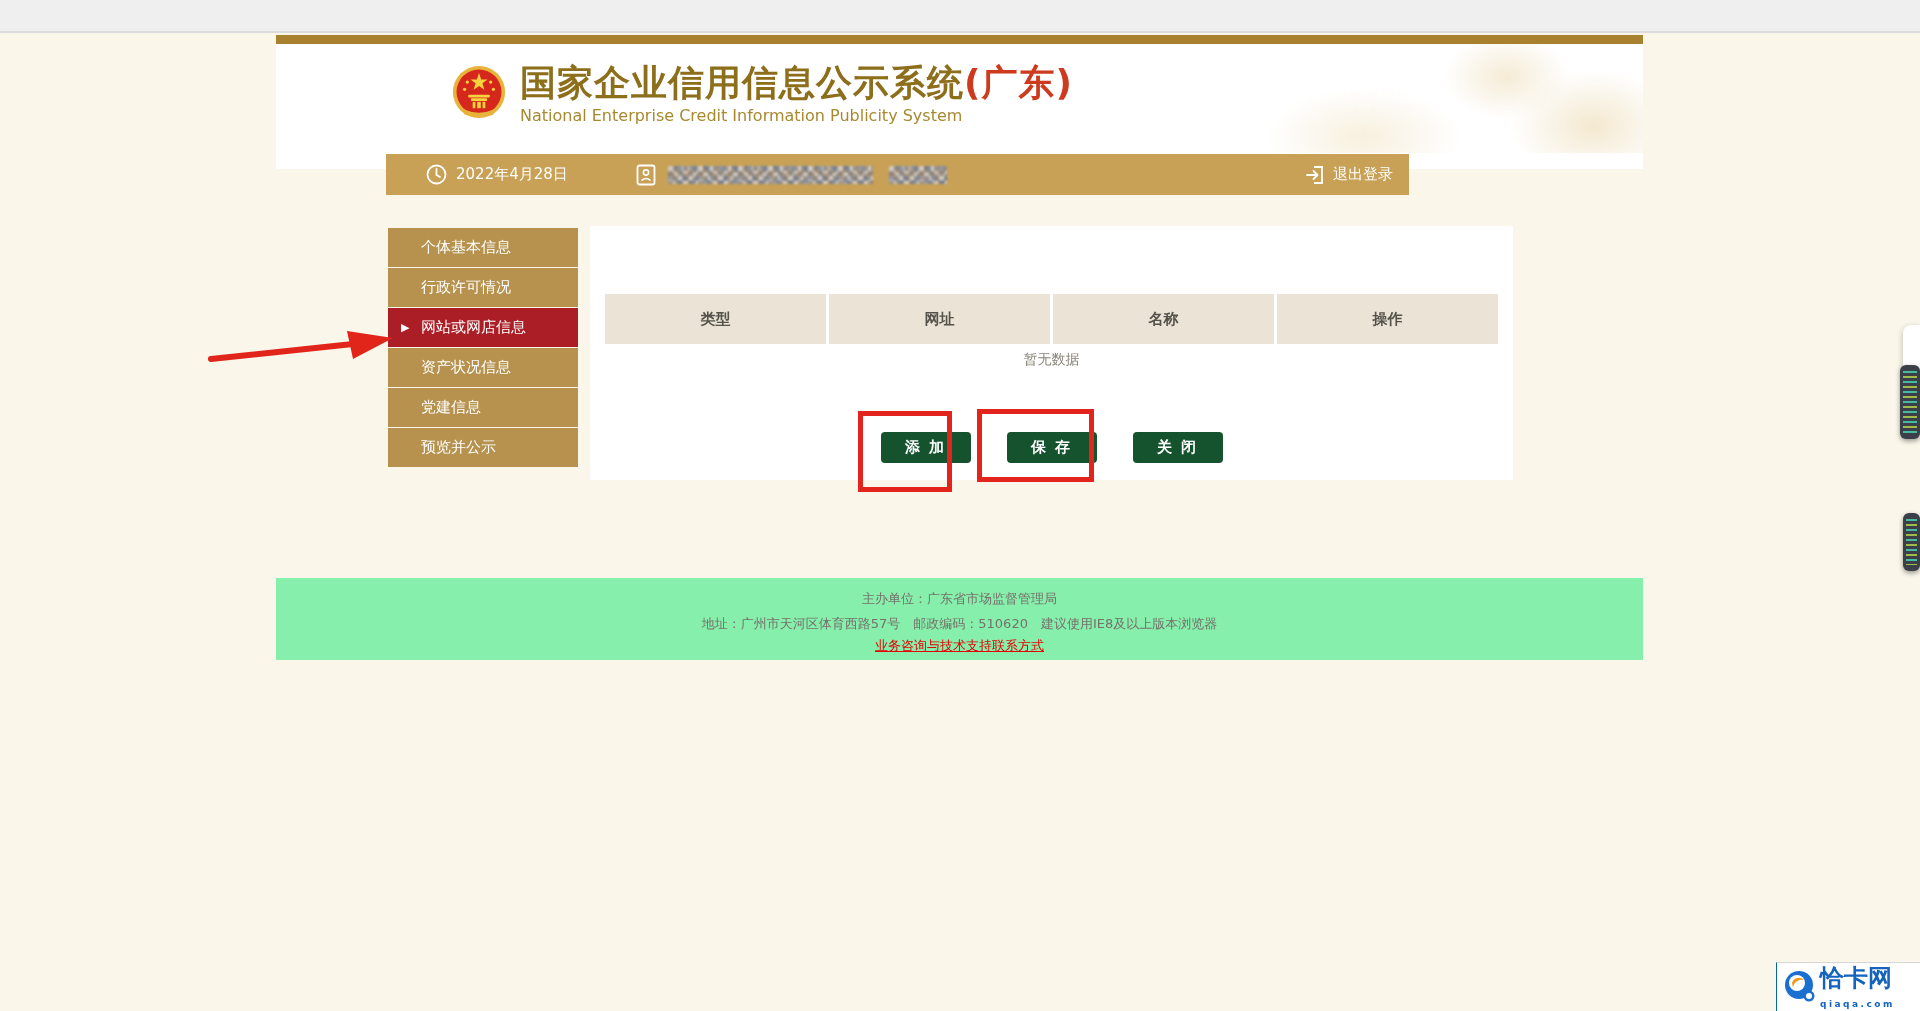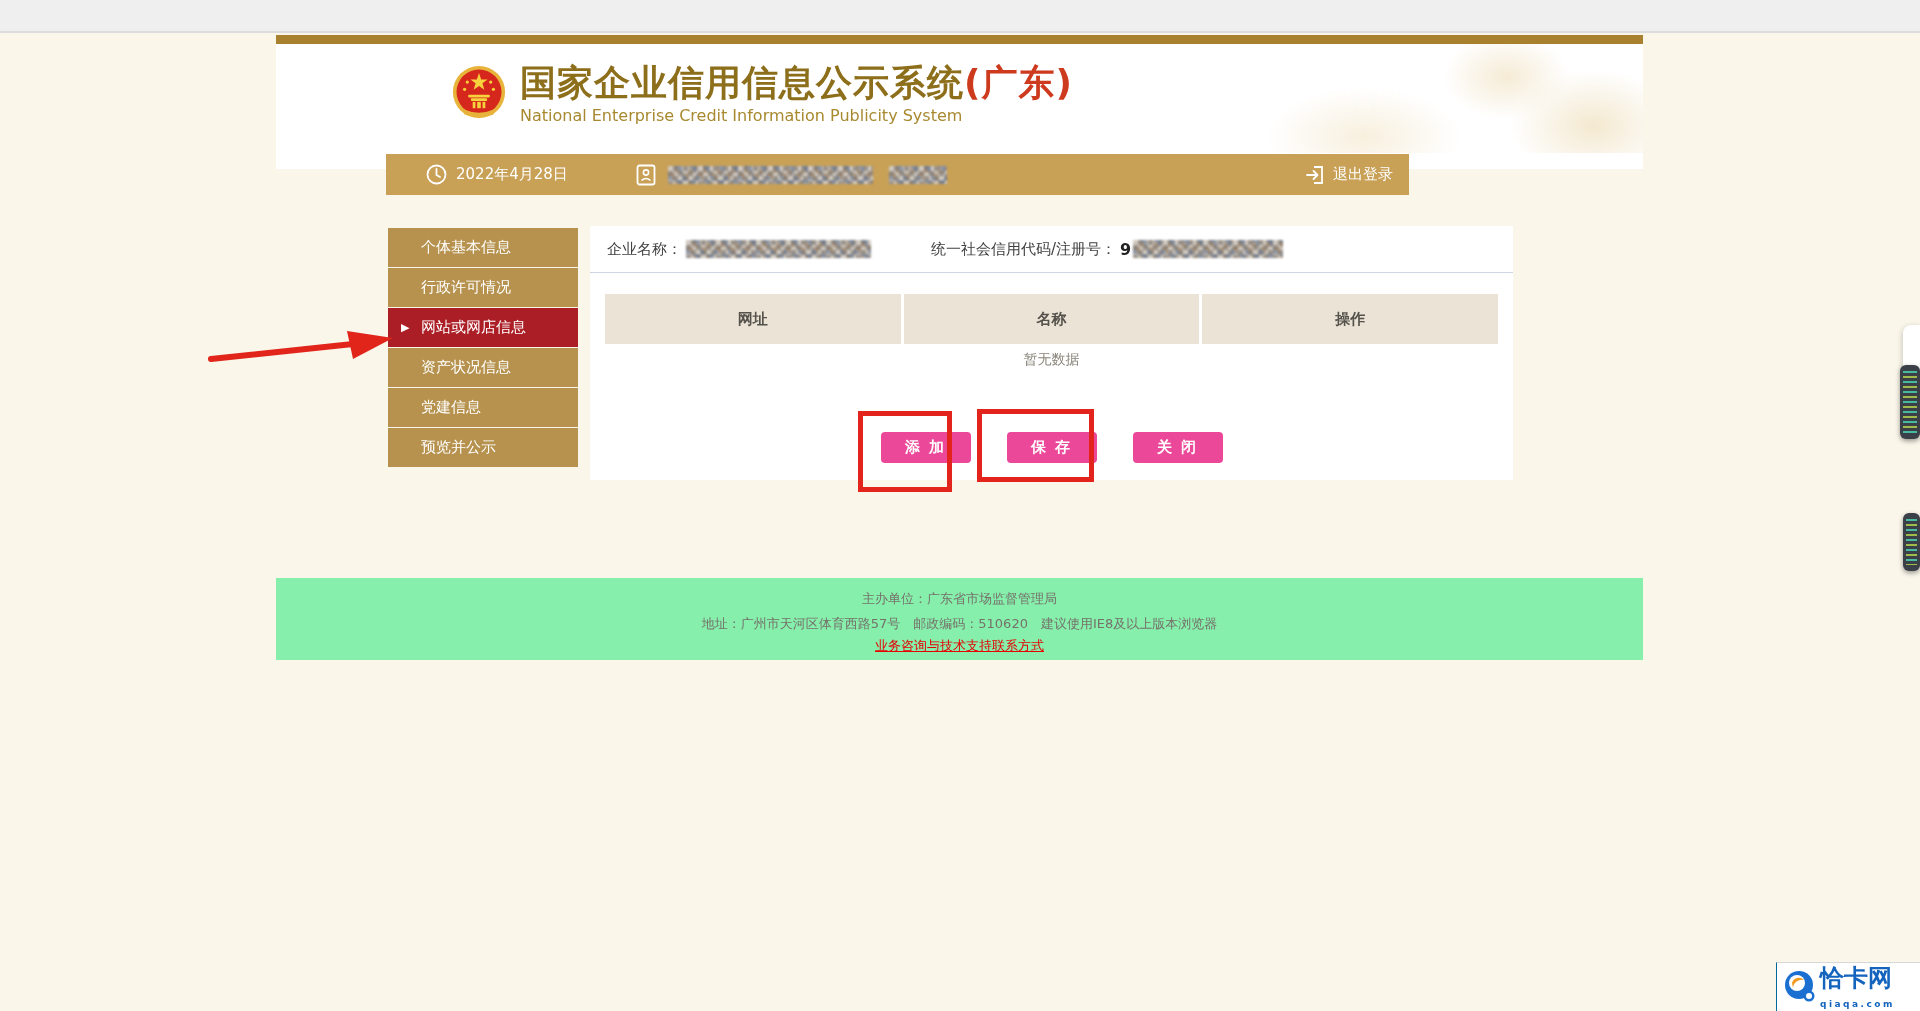--- a/index.html
+++ b/index.html
@@ -67,21 +67,21 @@
   .info-row .lbl2 { margin-left:60px; }
   .info-row .code9 { font-weight:bold; font-size:16px; color:#222; margin-left:4px; }
   .info-row .val2 { width:150px; margin-left:2px; }
 
   .grid-head { position:absolute; left:15px; top:68px; width:893px; height:50px; display:flex; }
   .grid-head .col { flex:1; background:#ebe3d6; display:flex; align-items:center; justify-content:center; font-size:15px; font-weight:bold; color:#55524c; }
   .grid-head .col:not(:last-child){ border-right:3px solid #ffffff; }
   .empty-text { position:absolute; left:0; top:125px; width:100%; text-align:center; font-size:14px; color:#8a857c; }
 
   .btn-row { position:absolute; left:0; top:206px; width:100%; display:flex; justify-content:center; gap:36px; }
-  .gold-btn { width:90px; height:31px; background:#ec4899; color:#fff; border:none; border-radius:4px; font-size:15px; font-weight:bold; font-family:inherit; cursor:pointer; letter-spacing:2px;text-align:center; }
+  .gold-btn { width:90px; height:31px; background:#14532d; color:#fff; border:none; border-radius:4px; font-size:15px; font-weight:bold; font-family:inherit; cursor:pointer; letter-spacing:2px;text-align:center; }
 
   
   .anno-rect { border:5px solid #e2241d; background:transparent; z-index:20; pointer-events:none; }
   .rect-add { left:858px; top:411px; width:94px; height:81px; }
   .rect-save { left:977px; top:409px; width:117px; height:73px; }
   .anno-arrow { left:203px; top:326px; z-index:20; }
 
   
   .page-footer { left:276px; top:578px; width:1367px; height:82px; background:#86efac; text-align:center; color:#76716a; font-size:13px; }
   .page-footer .f1 { padding-top:12px; }
@@ -178,28 +178,22 @@
       <span>预览并公示</span>
     </div>
 </div>
 
 <svg class="abs anno-arrow" width="192" height="42" viewBox="0 0 192 42">
   <path d="M8 33 L150 18" stroke="#e1251b" stroke-width="6" stroke-linecap="round" fill="none"></path>
   <polygon points="144,5 190,12 150,33" fill="#e1251b"></polygon>
 </svg>
 
 <div class="abs main-panel">
-  <div class="info-row">
-    <span class="lbl1">企业名称：</span>
-    <div class="pix val1"></div>
-    <span class="lbl2">统一社会信用代码/注册号：</span>
-    <span class="code9">9</span>
-    <div class="pix val2"></div>
-  </div>
   <div class="grid-head">
+    <div class="col">类型</div>
     <div class="col">网址</div>
     <div class="col">名称</div>
     <div class="col">操作</div>
   </div>
   <div class="empty-text">暂无数据</div>
   <div class="btn-row">
     <button class="gold-btn">添 加</button>
     <button class="gold-btn">保 存</button>
     <button class="gold-btn">关 闭</button>
   </div>

